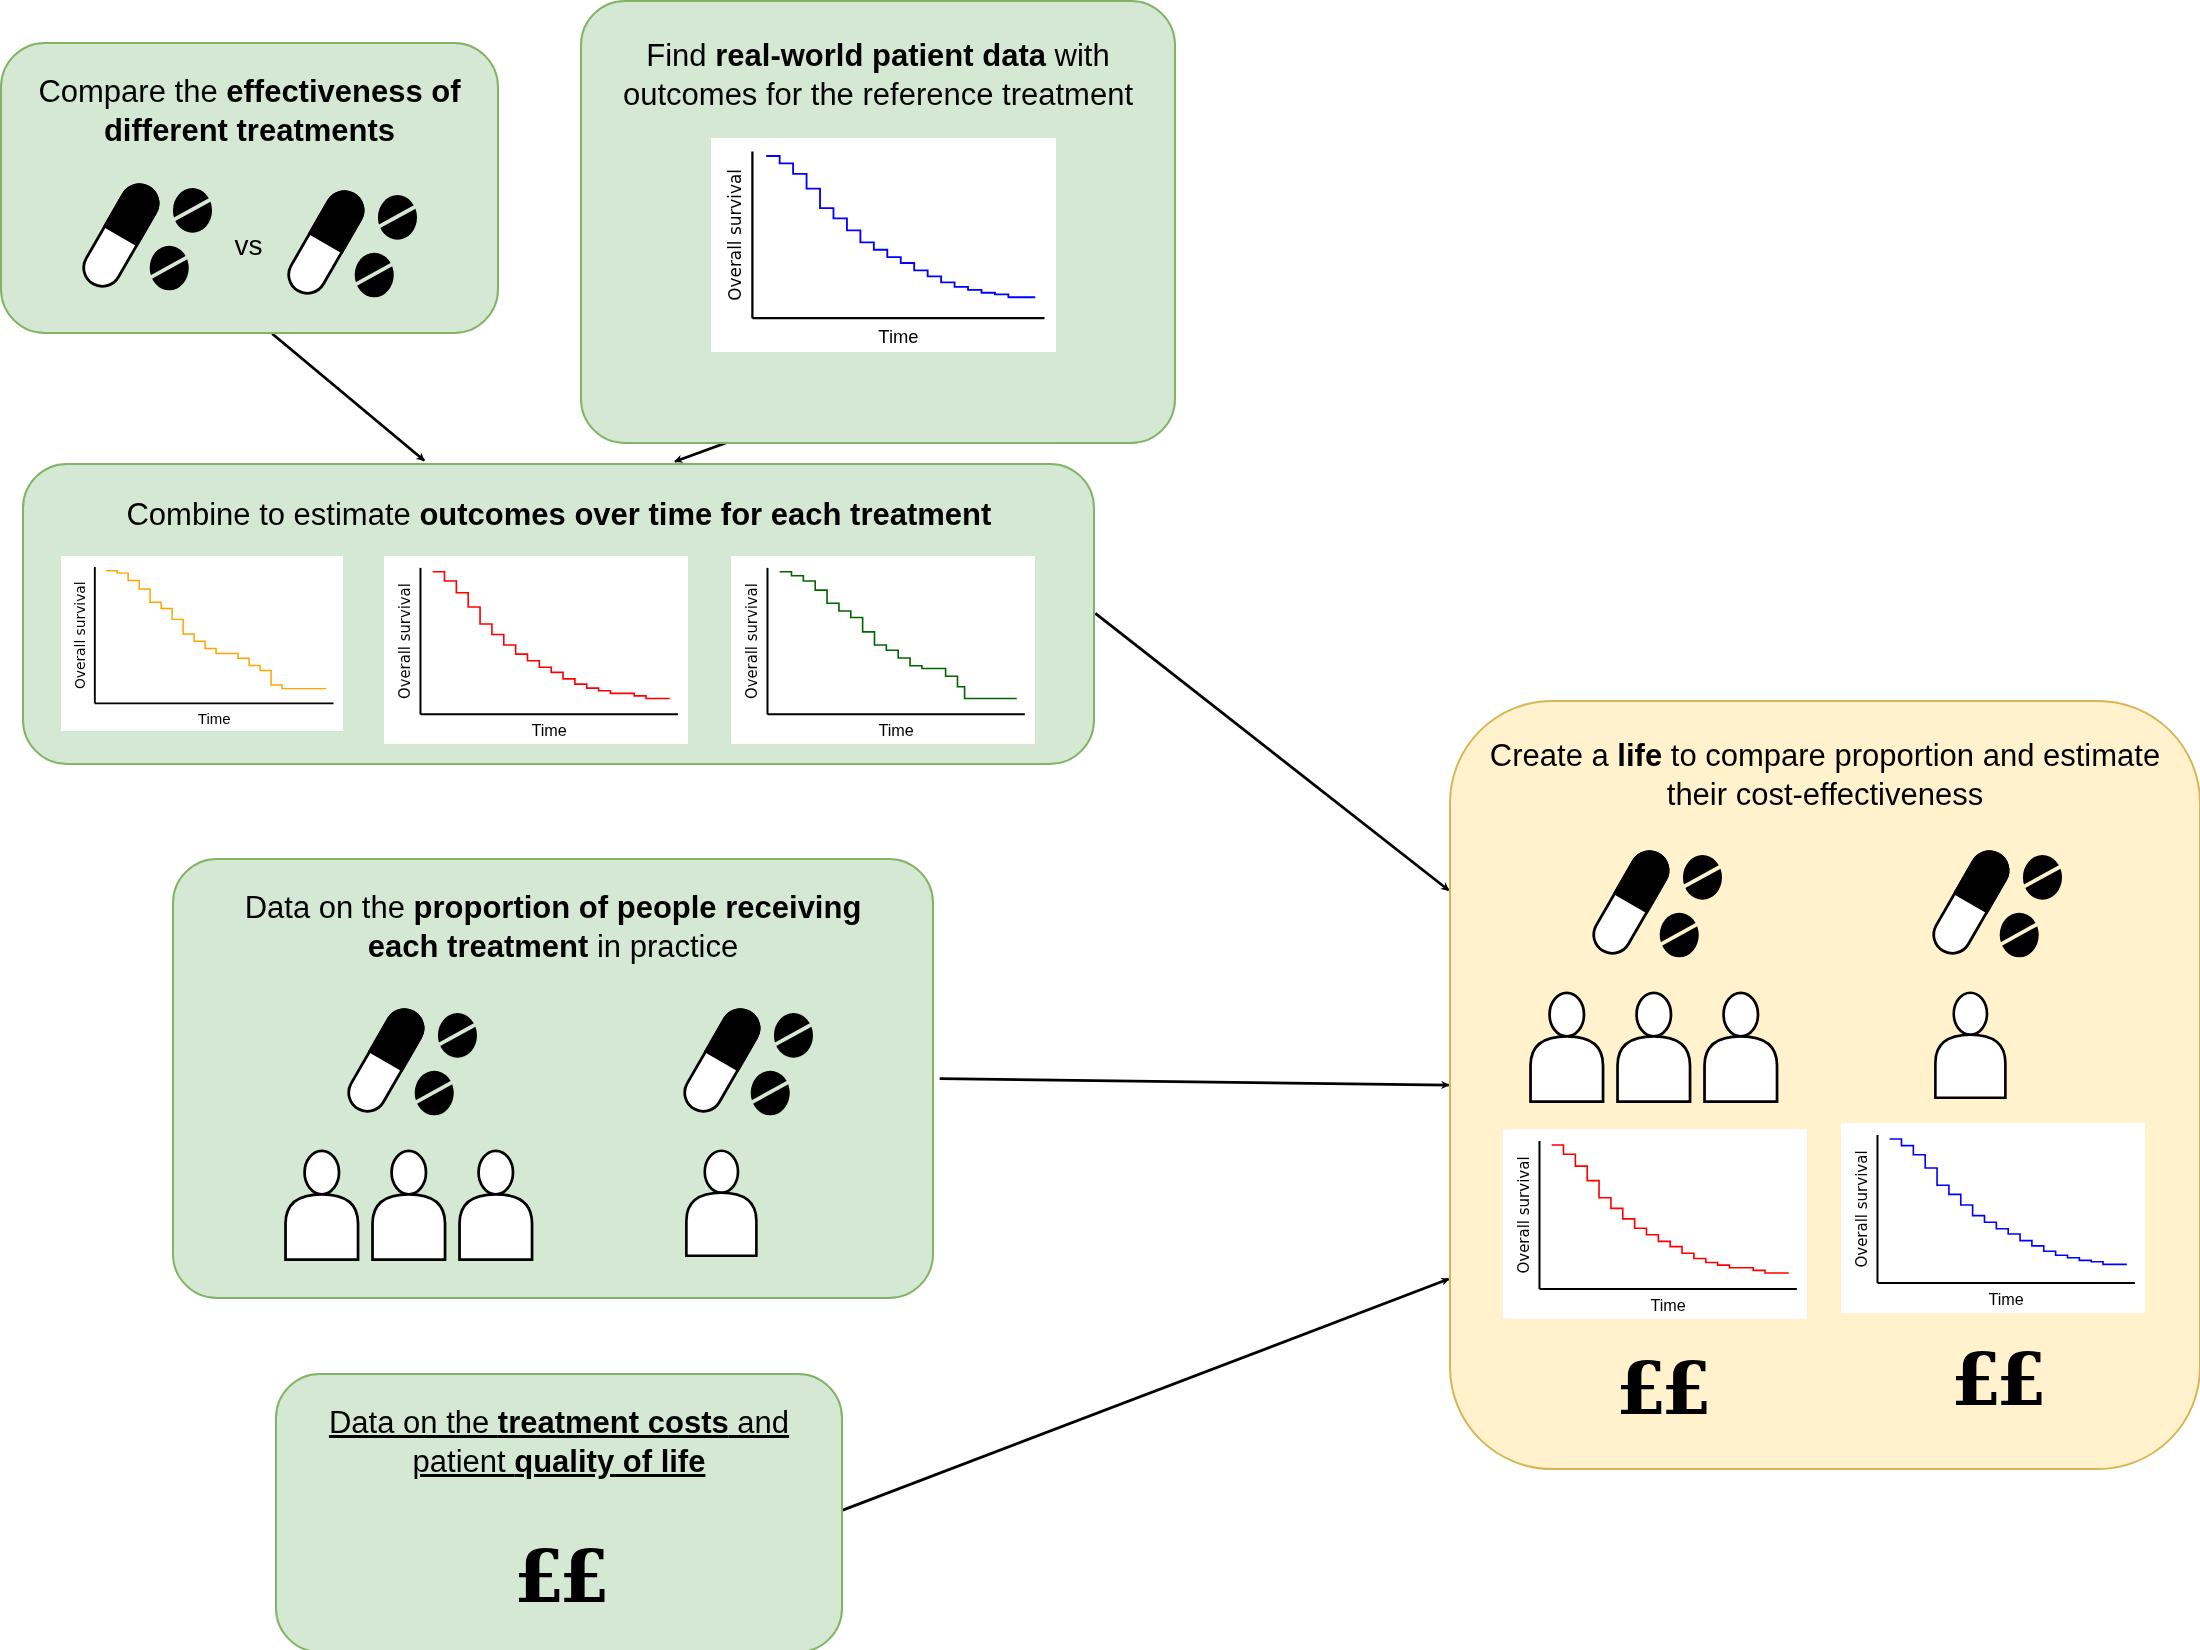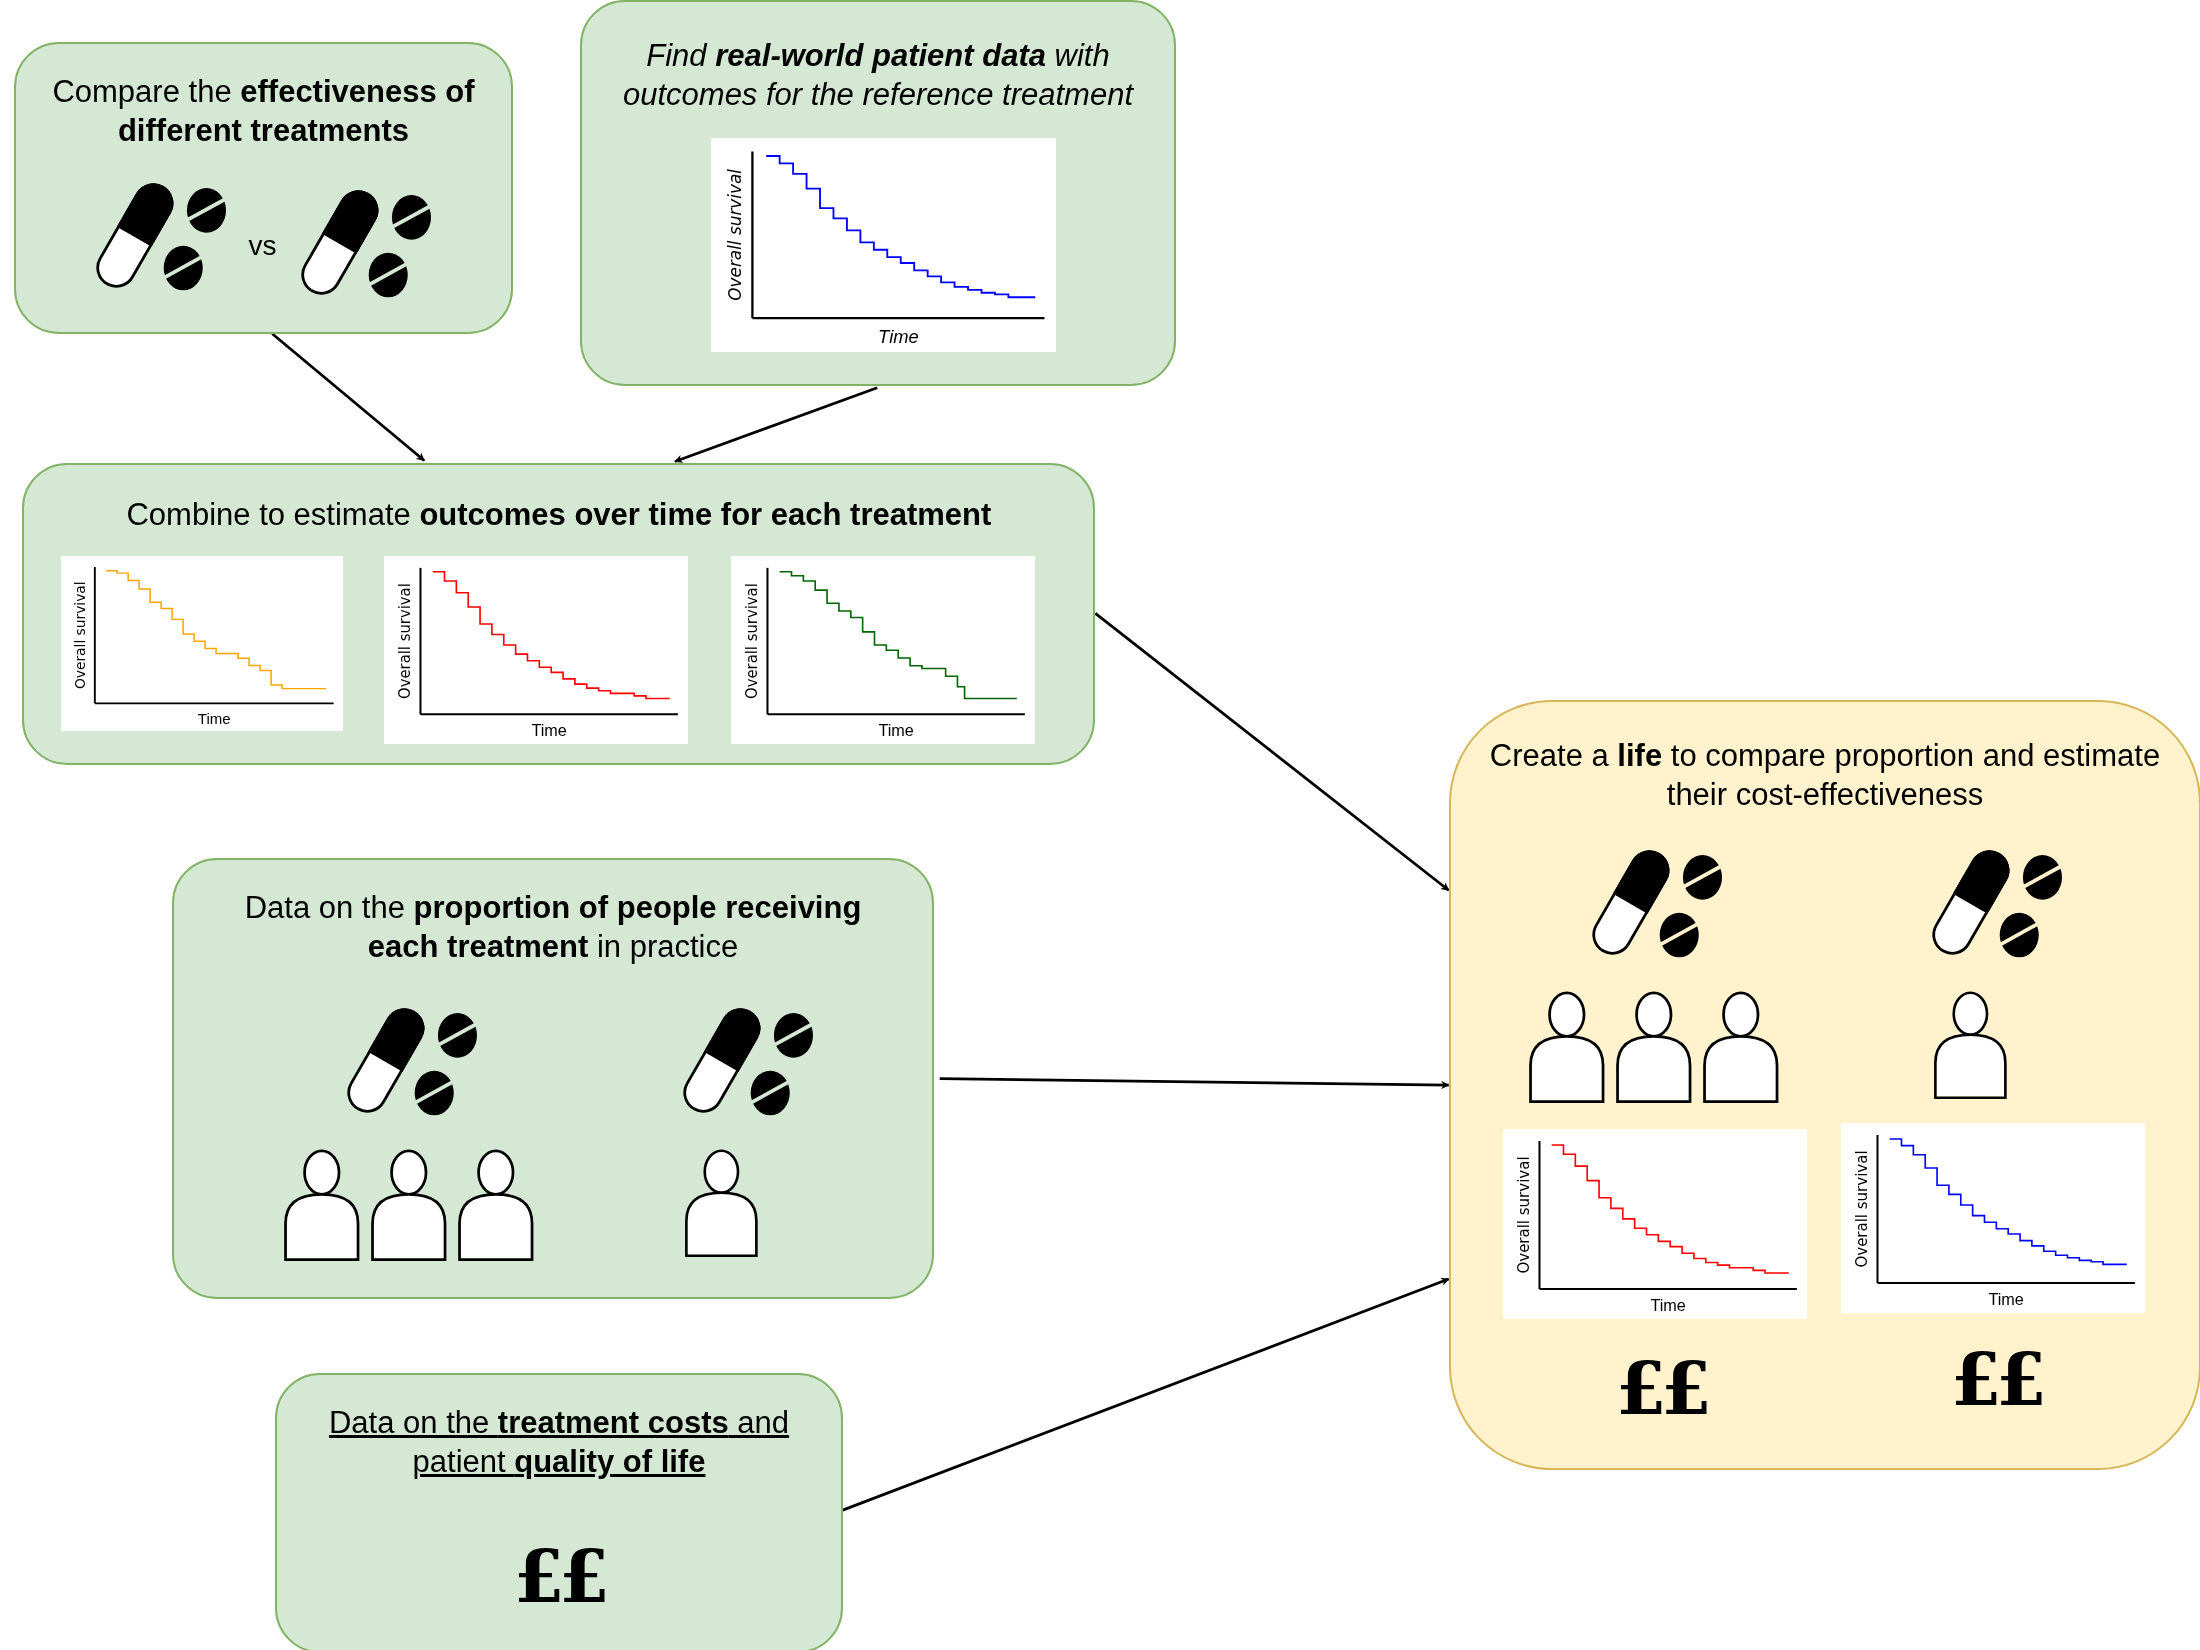--- a/index.html
+++ b/index.html
@@ -25,21 +25,21 @@
       <path d="M0,0 L10,5 L0,10 L3,5 z" fill="#000"></path>
     </marker>
   </defs>
   <line x1="292" y1="358" x2="455" y2="494" stroke="#000" stroke-width="3" marker-end="url(#ah)" style="marker-end:url(#ah)"></line>
   <line x1="941" y1="416" x2="724" y2="495" stroke="#000" stroke-width="3" marker-end="url(#ah)"></line>
   <line x1="1175" y1="658" x2="1554" y2="955" stroke="#000" stroke-width="3" marker-end="url(#ah)"></line>
   <line x1="1008" y1="1157" x2="1554" y2="1164" stroke="#000" stroke-width="3" marker-end="url(#ah)"></line>
   <line x1="904" y1="1620" x2="1554" y2="1372" stroke="#000" stroke-width="3" marker-end="url(#ah)"></line>
 </svg>
 
-<div class="box" style="left:14px;top:42px;width:499px;height:292px;">
+<div class="box" style="left:0;top:42px;width:499px;height:292px;">
   <div class="title" style="top:28px;padding:0 13px;"><span>Compare the </span><b>effectiveness of different treatments</b></div>
   <div class="icon pill" style="left:65px;top:131px;width:158px;height:121px;"><svg viewBox="0 0 170 130" width="100%" height="100%">
   <g transform="translate(58,65) rotate(30)">
     <rect x="-20" y="-60" width="40" height="120" rx="20" fill="#fff" stroke="#000" stroke-width="3"></rect>
     <path d="M-20,0 L-20,-40 A20,20 0 0 1 20,-40 L20,0 Z" fill="#000" stroke="#000" stroke-width="3"></path>
   </g>
   <g transform="translate(135,38)">
           <ellipse rx="21" ry="24" fill="#000"></ellipse>
           <line x1="-20" y1="10" x2="20" y2="-12" stroke="#d5e8d4" stroke-width="4"></line>
         </g>
@@ -58,21 +58,21 @@
           <ellipse rx="21" ry="24" fill="#000"></ellipse>
           <line x1="-20" y1="10" x2="20" y2="-12" stroke="#d5e8d4" stroke-width="4"></line>
         </g>
   <g transform="translate(110,100)">
           <ellipse rx="21" ry="24" fill="#000"></ellipse>
           <line x1="-20" y1="10" x2="20" y2="-12" stroke="#d5e8d4" stroke-width="4"></line>
         </g>
 </svg></div>
 </div>
 
-<div class="box" style="left:580px;top:0;width:596px;height:386px;font-style:italic;">
+<div class="box" style="left:580px;top:0;width:596px;height:444px;">
   <div class="title" style="top:34px;padding:0 18.6px;"><span>Find </span><b>real-world patient data</b><span> with outcomes for the reference treatment</span></div>
   <div class="plot" style="left:129px;top:136px;width:345px;height:214px;">
       <svg viewBox="0 0 300 190" preserveAspectRatio="none">
     <line x1="36" y1="12" x2="36" y2="160" stroke="#000" stroke-width="2"></line>
     <line x1="36" y1="160" x2="290" y2="160" stroke="#000" stroke-width="2"></line>
     <path d="M48.0,16.0 L59.7,16.0 L59.7,22.6 L71.4,22.6 L71.4,31.8 L83.1,31.8 L83.1,45.0 L94.8,45.0 L94.8,62.2 L106.5,62.2 L106.5,71.4 L118.2,71.4 L118.2,82.0 L129.9,82.0 L129.9,92.6 L141.6,92.6 L141.6,99.2 L153.3,99.2 L153.3,105.8 L165.0,105.8 L165.0,111.0 L176.7,111.0 L176.7,117.6 L188.4,117.6 L188.4,122.9 L200.1,122.9 L200.1,128.2 L211.8,128.2 L211.8,132.2 L223.5,132.2 L223.5,134.8 L235.2,134.8 L235.2,137.4 L246.9,137.4 L246.9,138.8 L258.6,138.8 L258.6,141.4 L282.0,141.4 L282.0,141.4" fill="none" stroke="#0000ff" stroke-width="1.6"></path>
     <text x="26" y="86" transform="rotate(-90 26 86)" text-anchor="middle" font-family="DejaVu Sans, sans-serif" font-size="15">Overall survival</text>
     <text x="163" y="182" text-anchor="middle" font-family="Liberation Sans, sans-serif" font-size="16">Time</text>
   </svg>
     </div>

